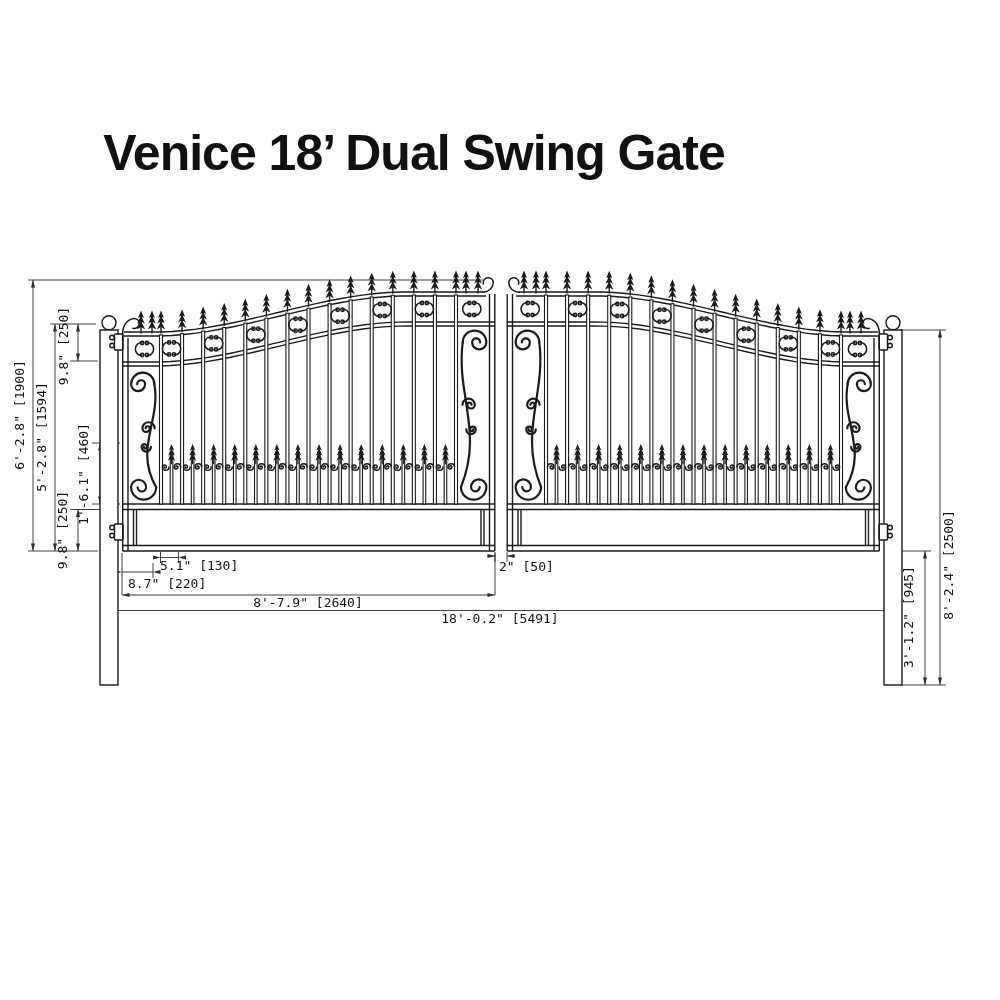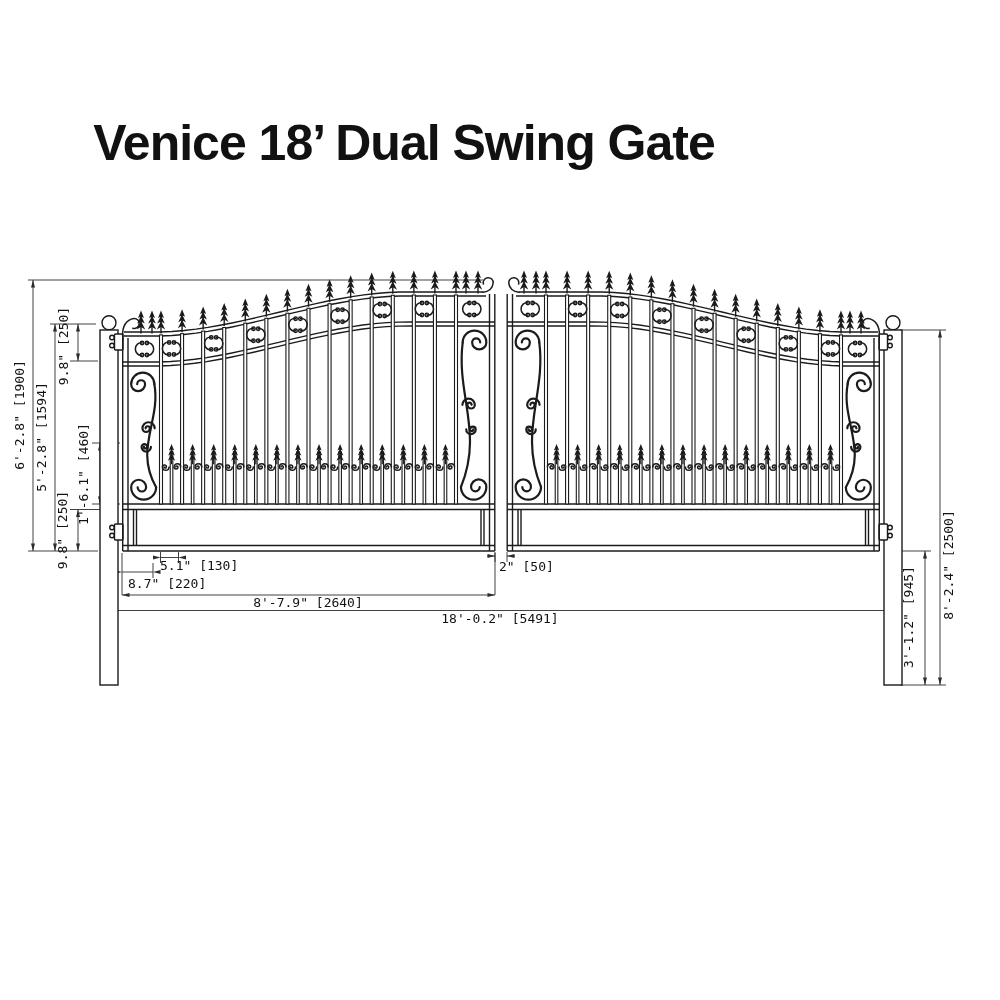--- a/index.html
+++ b/index.html
@@ -1,18 +1,18 @@
 <!DOCTYPE html>
 <html><head>
 <meta charset="utf-8">
 <style>
   html,body{margin:0;padding:0;background:#fff;}
   #page{position:relative;width:1000px;height:1000px;background:#fff;overflow:hidden;
         font-family:"Liberation Sans",sans-serif;}
-  #title{position:absolute;top:112px;left:0;width:804px;text-align:center;margin:2px;
+  #title{position:absolute;top:112px;left:0;width:804px;text-align:center;margin:12px;
          font-size:50px;font-weight:700;letter-spacing:-1px;color:#111;
          font-family:"Liberation Sans",sans-serif;}
   #diagram{position:absolute;left:0;top:0;width:1000px;height:1000px;}
   .dimtext{font-family:"DejaVu Sans Mono","Liberation Mono",monospace;font-size:13px;fill:#121212;}
   .thin{stroke:#2c2c2c;stroke-width:0.9;fill:none;}
   .g1{stroke:#1b1b1b;stroke-width:1.4;fill:none;}
   .g2{stroke:#1b1b1b;stroke-width:2.2;fill:none;stroke-linecap:round;}
   .g3{stroke:#1b1b1b;stroke-width:1.5;fill:none;stroke-linecap:round;}
   .pk{fill:#ffffff;stroke:#1b1b1b;stroke-width:1.1;}
   .solid{fill:#ffffff;stroke:#1b1b1b;stroke-width:1.4;}

